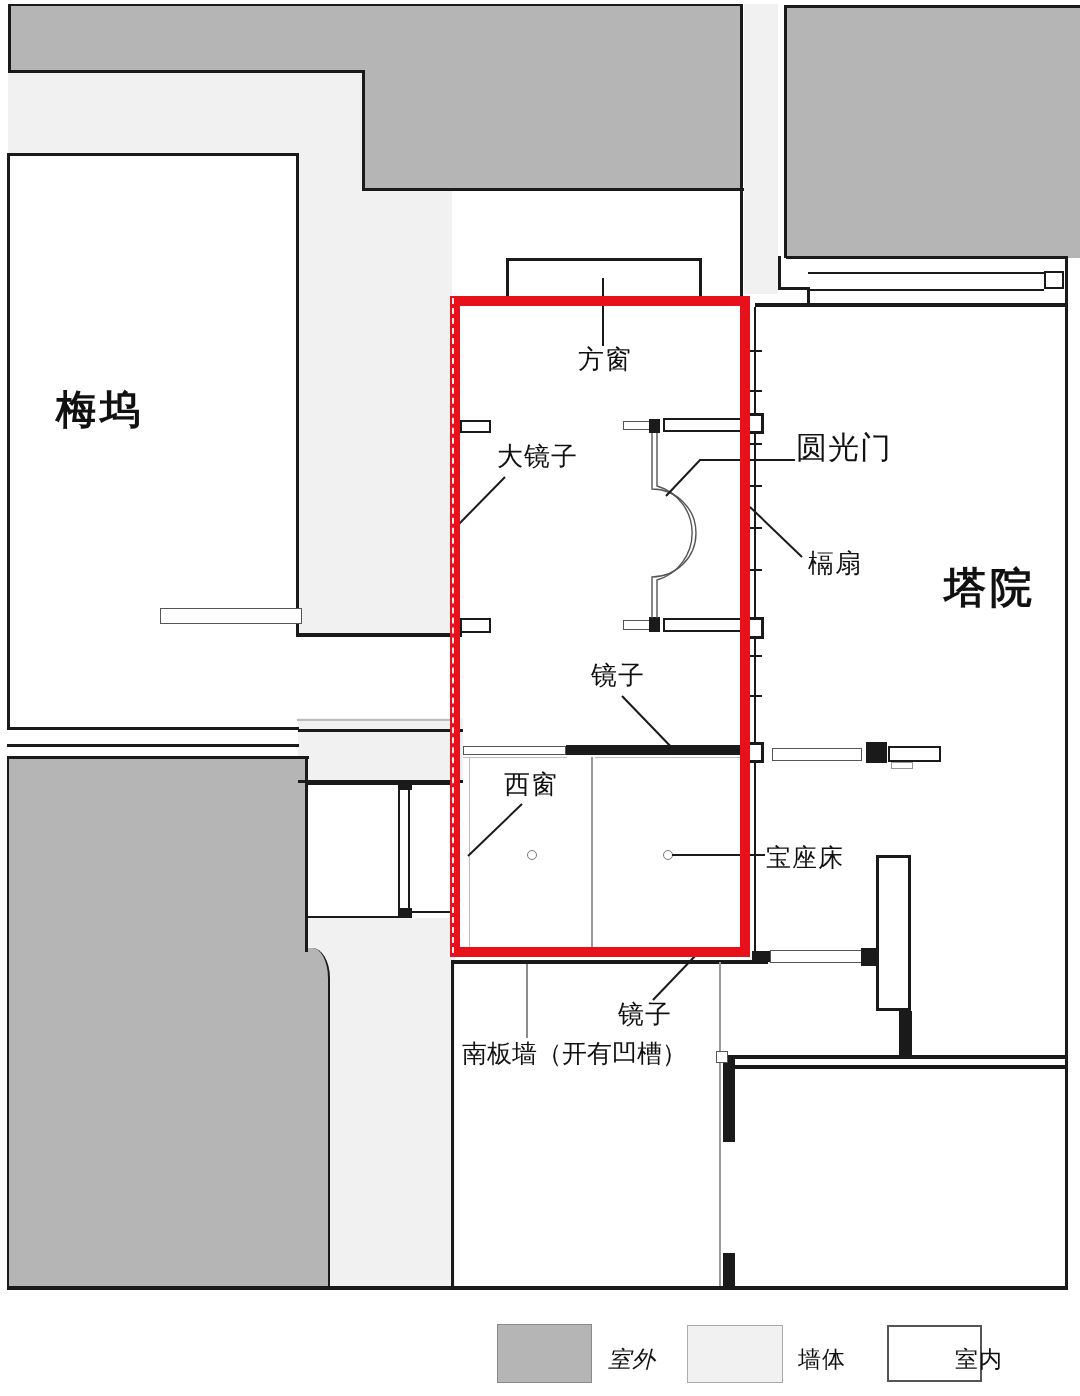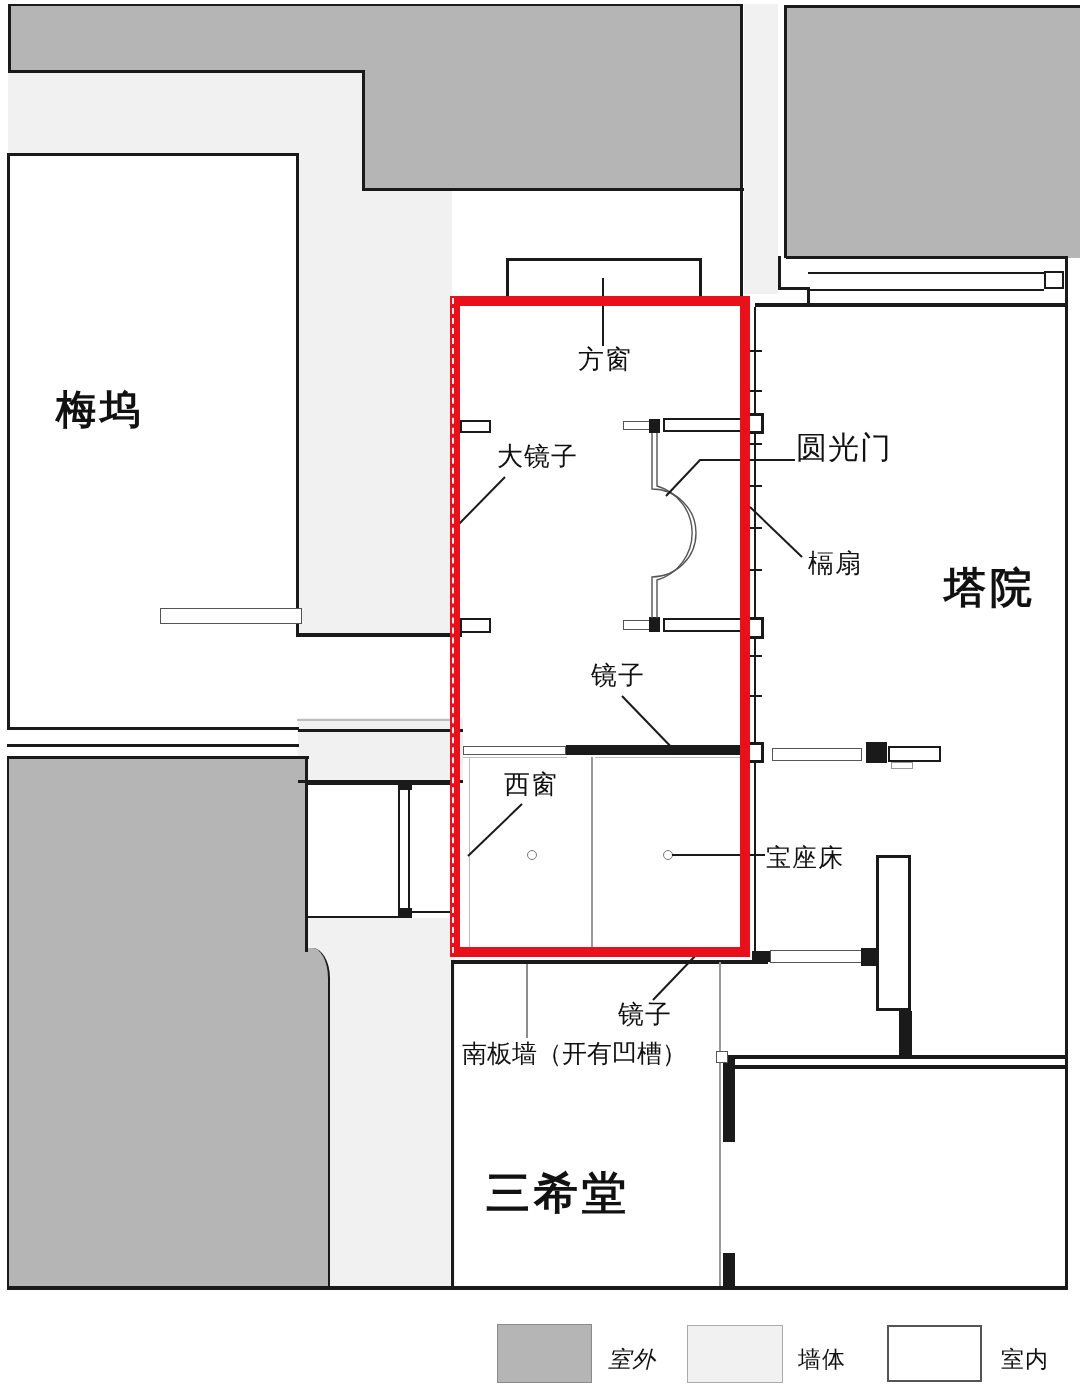--- a/index.html
+++ b/index.html
@@ -150,32 +150,31 @@
       <path d="M653 1000 L697 954"></path>
     </g>
     <path d="M527 964 V1038" stroke="#666" stroke-width="1.5" fill="none"></path>
   </svg>
 
   <div id="redbox" style="left:450px;top:296px;width:300px;height:661px;"></div>
   <div id="reddash" style="left:452px;top:298px;height:655px;"></div>
 
   <div class="lbl big" style="left:56px;top:388px;font-size:40px;">梅坞</div>
   <div class="lbl big" style="left:944px;top:521px;font-size:42px;margin-top:45px;">塔院</div>
-  <div class="lbl big" style="left:486px;top:1170px;font-size:44px;">三希堂</div>
 
   <div class="lbl" style="left:578px;top:346px;font-size:26px;">方窗</div>
   <div class="lbl" style="left:497px;top:443px;font-size:26px;">大镜子</div>
   <div class="lbl" style="left:796px;top:432px;font-size:31px;">圆光门</div>
   <div class="lbl" style="left:808px;top:550px;font-size:26px;">槅扇</div>
   <div class="lbl" style="left:591px;top:662px;font-size:26px;">镜子</div>
   <div class="lbl" style="left:504px;top:771px;font-size:26px;">西窗</div>
   <div class="lbl" style="left:766px;top:844px;font-size:25px;">宝座床</div>
   <div class="lbl" style="left:618px;top:1001px;font-size:26px;">镜子</div>
   <div class="lbl" style="left:462px;top:1040px;font-size:25px;letter-spacing:0;">南板墙（开有凹槽）</div>
 
   <div class="abs" style="left:497px;top:1324px;width:95px;height:59px;background:#b5b5b5;border:1px solid #8a8a8a;box-sizing:border-box;"></div>
   <div class="legend-label" style="left:608px;top:1344px;font-style:italic;">室外</div>
   <div class="abs" style="left:687px;top:1325px;width:96px;height:58px;background:#f1f1f1;border:1px solid #aaa;box-sizing:border-box;"></div>
   <div class="legend-label" style="left:798px;top:1344px;">墙体</div>
   <div class="abs" style="left:887px;top:1325px;width:95px;height:57px;background:#fff;border:2px solid #555;box-sizing:border-box;"></div>
-  <div class="legend-label" style="left:1001px;top:1344px;">室内</div>
+  <div class="legend-label" style="left:955px;top:1344px;">室内</div>
 
 </div>
 
 </body></html>

